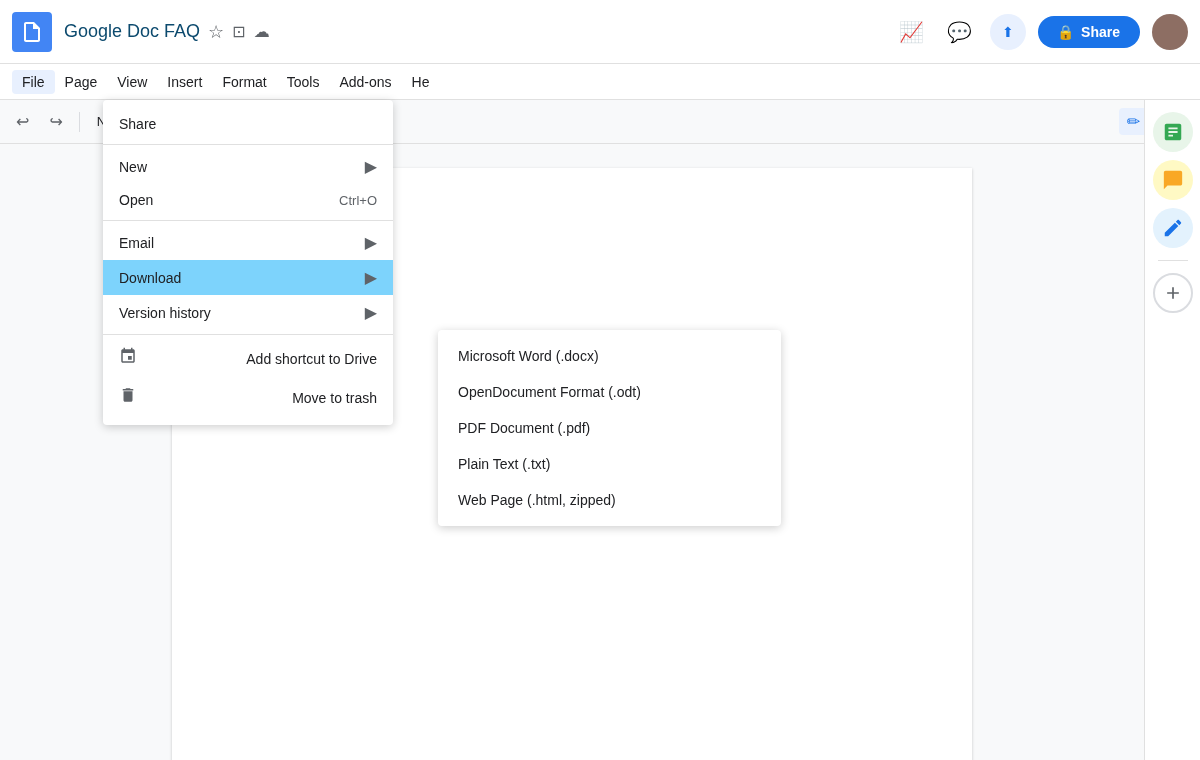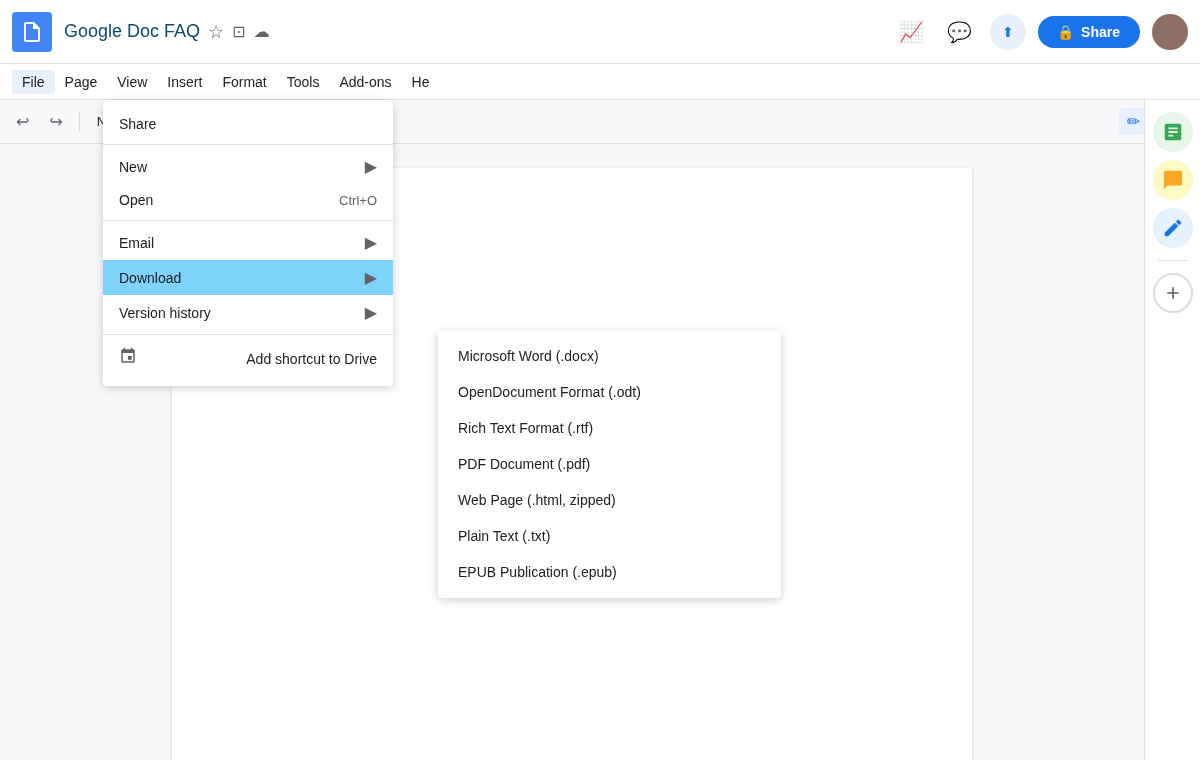--- a/index.html
+++ b/index.html
@@ -346,37 +346,39 @@
 
   <div class="file-menu-item">
     <span class="icon-left">
       <svg width="18" height="18" viewBox="0 0 24 24" fill="#5f6368">
           <path d="M17 12h-5v5h5v-5zM16 1v2H8V1H6v2H5c-1.11 0-1.99.9-1.99 2L3 19c0 1.1.89 2 2 2h14c1.1 0 2-.9 2-2V5c0-1.1-.9-2-2-2h-1V1h-2zm3 18H5V8h14v11z"></path>
         </svg>
     </span>
     <span>Add shortcut to Drive</span>
   </div>
 
+  <div class="file-menu-item">
+    <span class="icon-left">
+      <svg width="18" height="18" viewBox="0 0 24 24" fill="#5f6368">
+          <path d="M6 19c0 1.1.9 2 2 2h8c1.1 0 2-.9 2-2V7H6v12zM19 4h-3.5l-1-1h-5l-1 1H5v2h14V4z"></path>
+        </svg>
+    </span>
+    <span>Move to trash</span>
+  </div>
 </div>
 
 <div class="download-submenu">
   <div class="download-submenu-item">
     <span>Microsoft Word (.docx)</span>
   </div>
   <div class="download-submenu-item">
     <span>OpenDocument Format (.odt)</span>
   </div>
   <div class="download-submenu-item">
-    <span>Rich Text Format (.rtf)</span>
-  </div>
-  <div class="download-submenu-item">
     <span>PDF Document (.pdf)</span>
   </div>
   <div class="download-submenu-item">
+    <span>Plain Text (.txt)</span>
+  </div>
+  <div class="download-submenu-item">
     <span>Web Page (.html, zipped)</span>
   </div>
-  <div class="download-submenu-item">
-    <span>Plain Text (.txt)</span>
-  </div>
-  <div class="download-submenu-item">
-    <span>EPUB Publication (.epub)</span>
-  </div>
 </div>
 
 </body></html>

